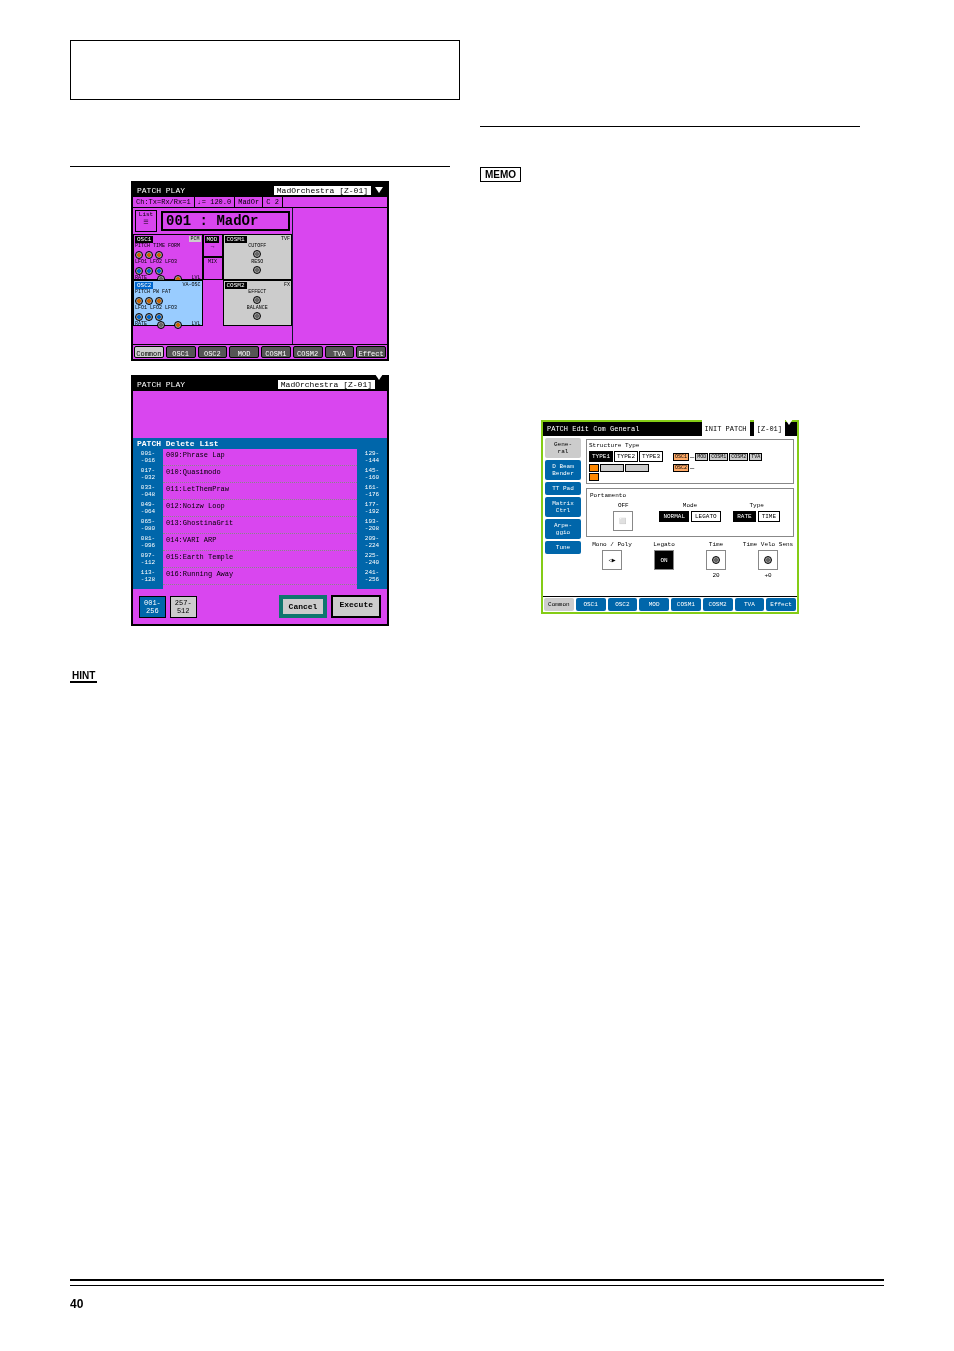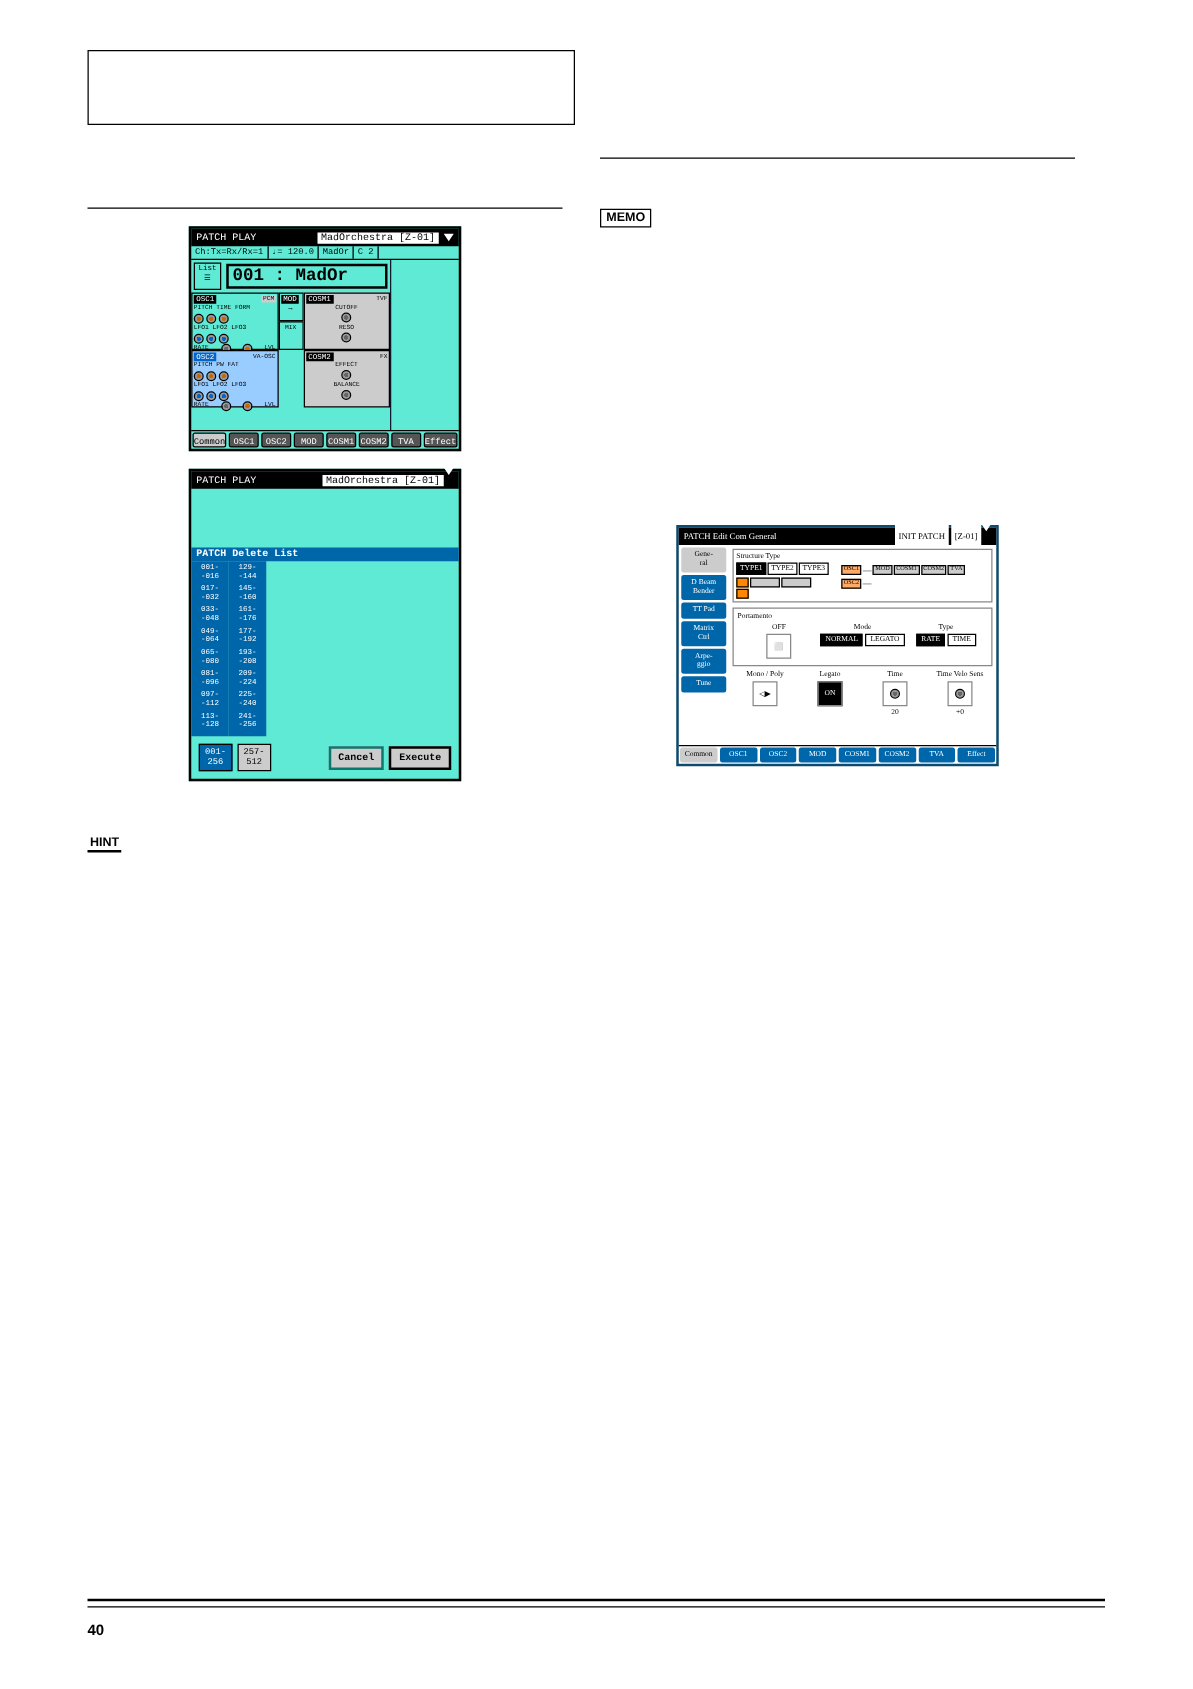--- a/index.html
+++ b/index.html
@@ -40,24 +40,24 @@
     border-top: 1px solid #000;
     width: 100%;
     margin: 6px 0 6px 0;
   }
   .divider-long {
     border-top: 1.5px solid #000;
     width: 100%;
     margin: 6px 0 6px 0;
   }
   .screenshot {
-    width: 218px;
+    width: 258px;
     border: 2px solid #000;
     margin: 14px auto 14px auto;
-    background: #5eead4;
+    background: #d946ef;
     font-family: "Courier New", monospace;
     font-size: 8px;
   }
   
   .scr-a-header {
     background: #000;
     color: #fff;
     height: 14px;
     display: flex;
     align-items: center;
@@ -250,21 +250,21 @@
     padding: 2px 4px;
     text-align: center;
     line-height: 8px;
   }
   .scr-b-rangebtn.grey { background: #ccc; color: #000; }
   .scr-b-actions {
     display: flex;
     gap: 4px;
   }
   .scr-b-btn {
-    border: 2px solid #0f766e;
+    border: 4px solid #0f766e;
     font-size: 8px;
     padding: 3px 6px;
     background: #ccc;
     font-weight: bold;
   }
   .scr-b-btn.exec { border: 2px solid #000; }
 
   
   .badge {
     display: inline-block;
@@ -274,22 +274,22 @@
     padding: 1px 4px;
     margin: 4px 0 8px 0;
     background: #fff;
     font-family: Arial, sans-serif;
   }
   .badge-memo { }
 
   
   .scr-c {
     width: 258px;
-    border: 2px solid #0c4a6e;
-    font-family: Liberation Serif, serif;
+    border: 2px solid #84cc16;
+    font-family: Liberation Mono, monospace;
     font-size: 7px;
     margin: 10px auto;
   }
   .scr-c-header {
     background: #000;
     color: #fff;
     height: 14px;
     display: flex;
     align-items: center;
     justify-content: space-between;
@@ -586,20 +586,30 @@
         <div class="scr-b-body">
           <div class="scr-b-sidecol">
             <div class="scr-b-siderow">001-<br>-016</div>
             <div class="scr-b-siderow">017-<br>-032</div>
             <div class="scr-b-siderow">033-<br>-048</div>
             <div class="scr-b-siderow">049-<br>-064</div>
             <div class="scr-b-siderow">065-<br>-080</div>
             <div class="scr-b-siderow">081-<br>-096</div>
             <div class="scr-b-siderow">097-<br>-112</div>
             <div class="scr-b-siderow">113-<br>-128</div>
+          </div>
+          <div class="scr-b-col">
+            <div class="scr-b-row">009:Phrase Lap</div>
+            <div class="scr-b-row">010:Quasimodo</div>
+            <div class="scr-b-row">011:LetThemPraw</div>
+            <div class="scr-b-row">012:Noizw Loop</div>
+            <div class="scr-b-row">013:GhostinaGrit</div>
+            <div class="scr-b-row">014:VARI ARP</div>
+            <div class="scr-b-row">015:Earth Temple</div>
+            <div class="scr-b-row">016:Running Away</div>
           </div>
           <div class="scr-b-sidecol">
             <div class="scr-b-siderow">129-<br>-144</div>
             <div class="scr-b-siderow">145-<br>-160</div>
             <div class="scr-b-siderow">161-<br>-176</div>
             <div class="scr-b-siderow">177-<br>-192</div>
             <div class="scr-b-siderow">193-<br>-208</div>
             <div class="scr-b-siderow">209-<br>-224</div>
             <div class="scr-b-siderow">225-<br>-240</div>
             <div class="scr-b-siderow">241-<br>-256</div>

